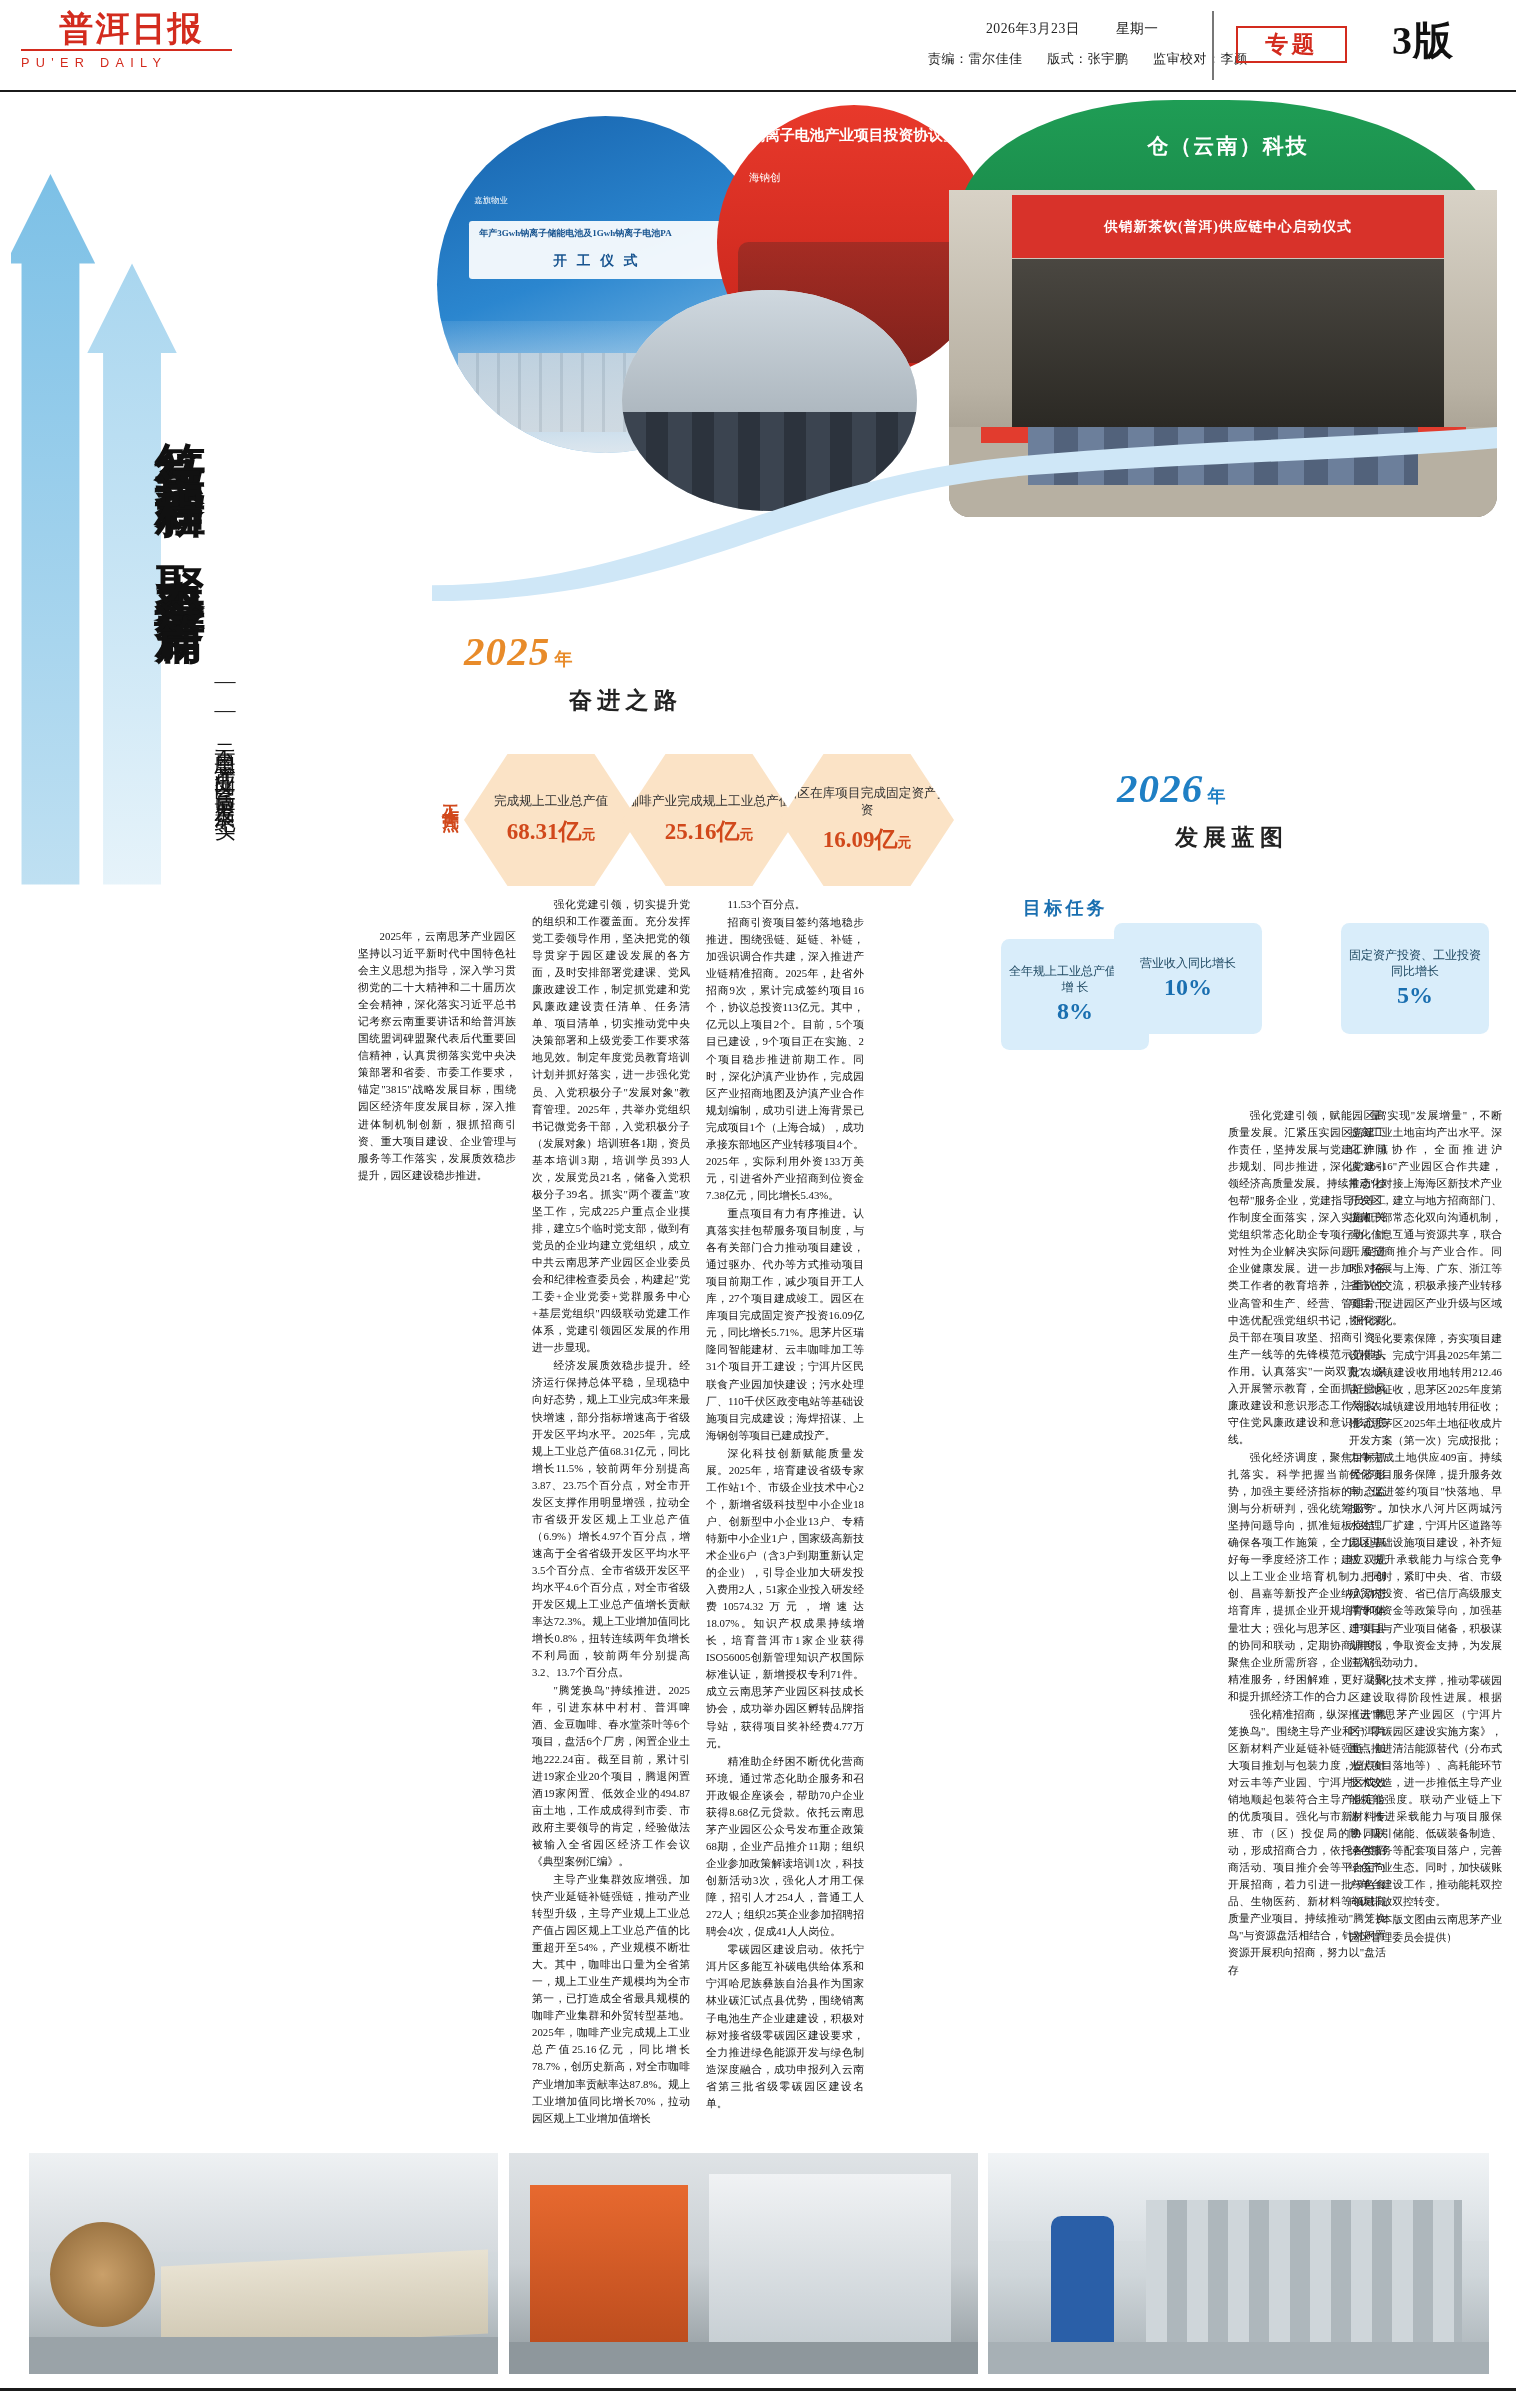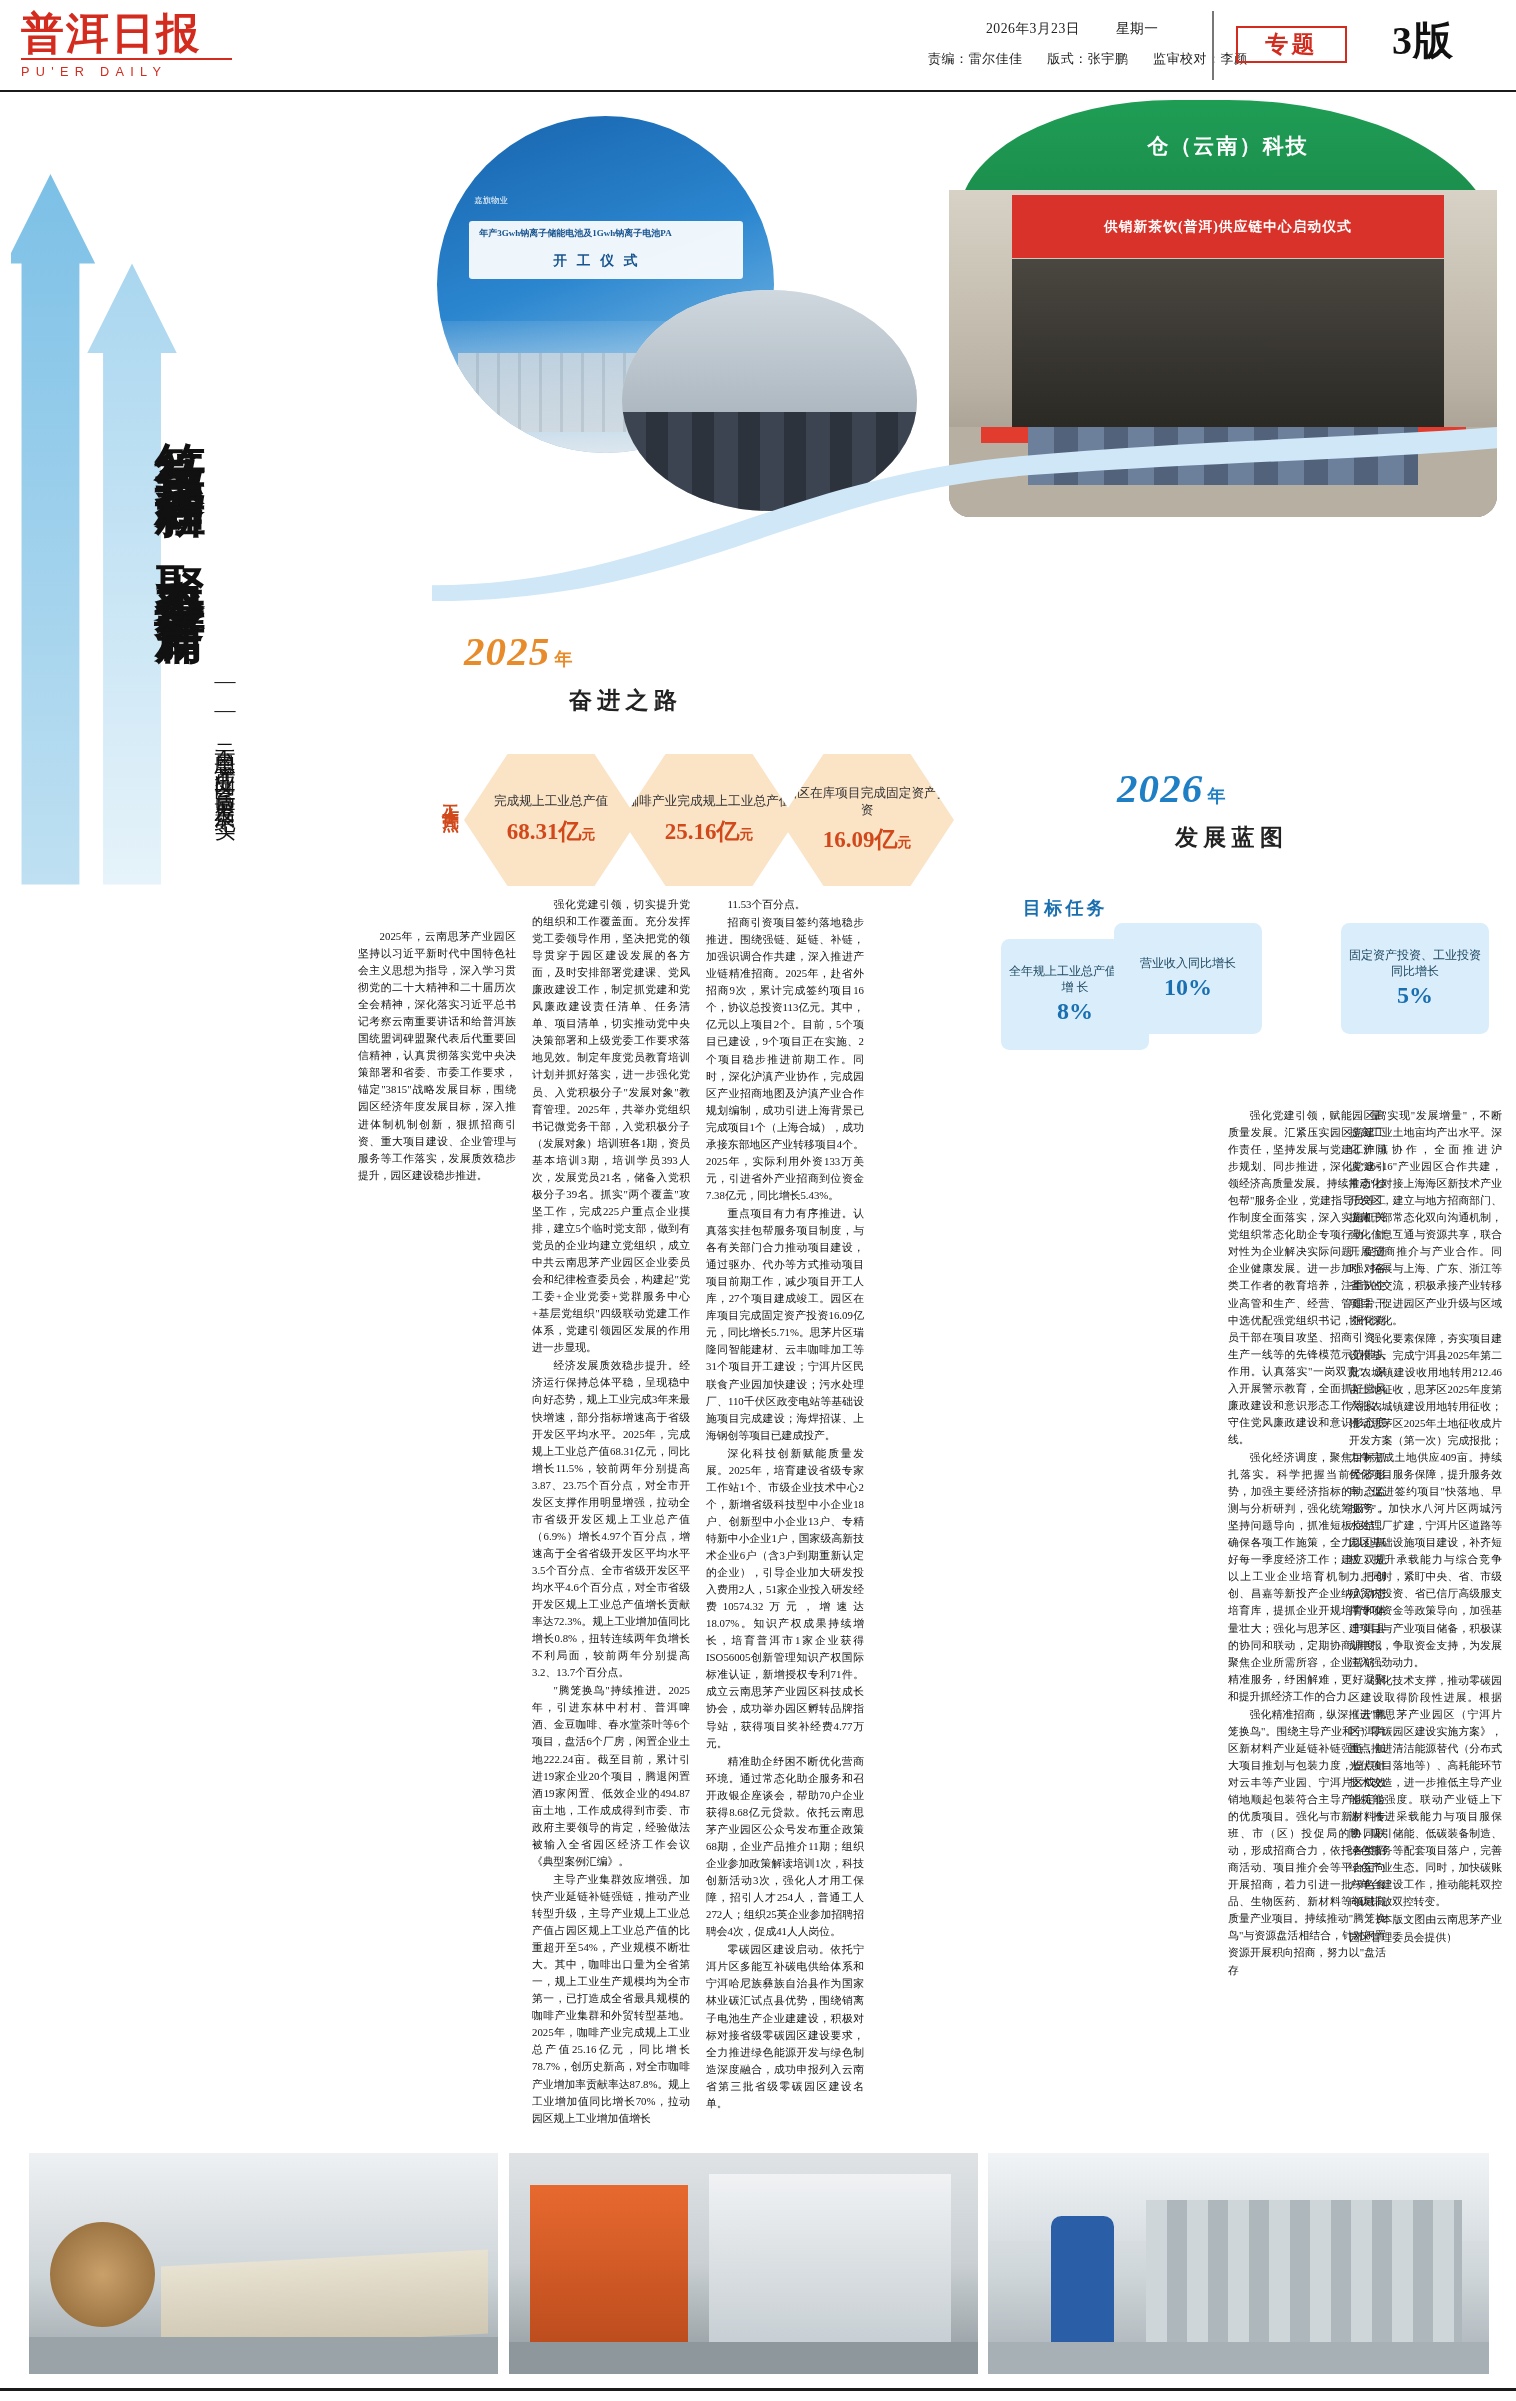--- a/index.html
+++ b/index.html
@@ -16,23 +16,24 @@
   
   .masthead {
     position: absolute; left: 0; top: 0; width: 1517px; height: 92px;
     border-bottom: 2.6px solid #1b1b1b;
   }
   .logo-block {
     position: absolute; left: 21px; top: 11.6px; width: 221px; height: 69px;
   }
   .logo-cn {
     font-family: "Liberation Serif", serif;
-    font-size: 43px; font-weight: bold; color: #d32b1e;
+    font-size: 34px; font-weight: bold; color: #d32b1e;
     letter-spacing: 2.1px; line-height: 1;
     white-space: nowrap;
+    text-align: center;
   }
   .logo-en {
     font-family: "Liberation Sans", sans-serif;
     font-size: 12.7px; color: #d32b1e; letter-spacing: 6.3px;
     margin-top: 5.3px;
   }
   .logo-rule {
     width: 211px; height: 2.1px; background: #d32b1e; margin-top: 3.2px;
   }
   .mh-date {
@@ -221,20 +222,26 @@
 
   <div class="ph circ blue-stage" style="left:5.3px; top:16px; width:337px; height:337px;">
     <div style="position:absolute;left:32px;top:105px;width:274px;height:58px;background:rgba(255,255,255,0.92);border-radius:3.2px;"></div>
     <div style="position:absolute;left:42px;top:111px;width:253px;font-size:9px;color:#17538f;font-weight:bold;line-height:1.4;">年产3Gwh钠离子储能电池及1Gwh钠离子电池PA</div>
     <div style="position:absolute;left:116px;top:136px;font-size:13.7px;color:#17538f;font-weight:bold;letter-spacing:3.2px;">开 工 仪 式</div>
     <div style="position:absolute;left:37px;top:79px;font-size:8.4px;color:#fff;">嘉旗物业</div>
     <div style="position:absolute;left:0;bottom:0;width:100%;height:132px;background:linear-gradient(180deg,rgba(240,246,250,0.1),rgba(225,232,238,0.95));"></div>
     <div style="position:absolute;left:21px;bottom:21px;width:295px;height:79px;background:repeating-linear-gradient(90deg,#cfd8df 0 18px,#b9c3cb 18px 21px);opacity:.8;"></div>
   </div>
 
+  <div class="ph circ red-banner" style="left:285px; top:5.3px; width:274px; height:274px;">
+    <div style="position:absolute;left:10.5px;top:21px;width:253px;text-align:center;font-size:14.8px;color:#fff;font-weight:bold;line-height:1.3;">钠离子电池产业项目投资协议签</div>
+    <div style="position:absolute;left:16px;top:47px;font-size:11.6px;color:#fff;">市</div>
+    <div style="position:absolute;left:32px;top:66px;font-size:10.5px;color:#fff;">海钠创</div>
+    <div style="position:absolute;left:21px;bottom:16px;width:232px;height:121px;background:linear-gradient(180deg,#7d2a24,#48201d);opacity:.55;border-radius:10.5px;"></div>
+  </div>
 
   <div class="ph circ green-banner" style="left:527px; top:0px; width:538px; height:295px;border-radius:40% 50% 45% 45%;">
     <div style="position:absolute;left:32px;top:32px;width:474px;text-align:center;font-size:21px;color:#fff;font-weight:bold;letter-spacing:2.1px;">仓（云南）科技</div>
     <div style="position:absolute;right:32px;top:105px;font-size:11.6px;color:#fff;">中国</div>
     <div style="position:absolute;right:21px;top:132px;font-size:11.6px;color:#fff;">农垦云南</div>
     <div style="position:absolute;right:32px;top:158px;font-size:11.6px;color:#fff;">茶</div>
   </div>
 
   <div class="ph warehouse" style="left:517px; top:90px; width:548px; height:327px; border-radius:0 0 21px 21px;">
     <div style="position:absolute;left:63px;top:5.3px;width:432px;height:63px;background:#d8322a;display:flex;align-items:center;justify-content:center;

